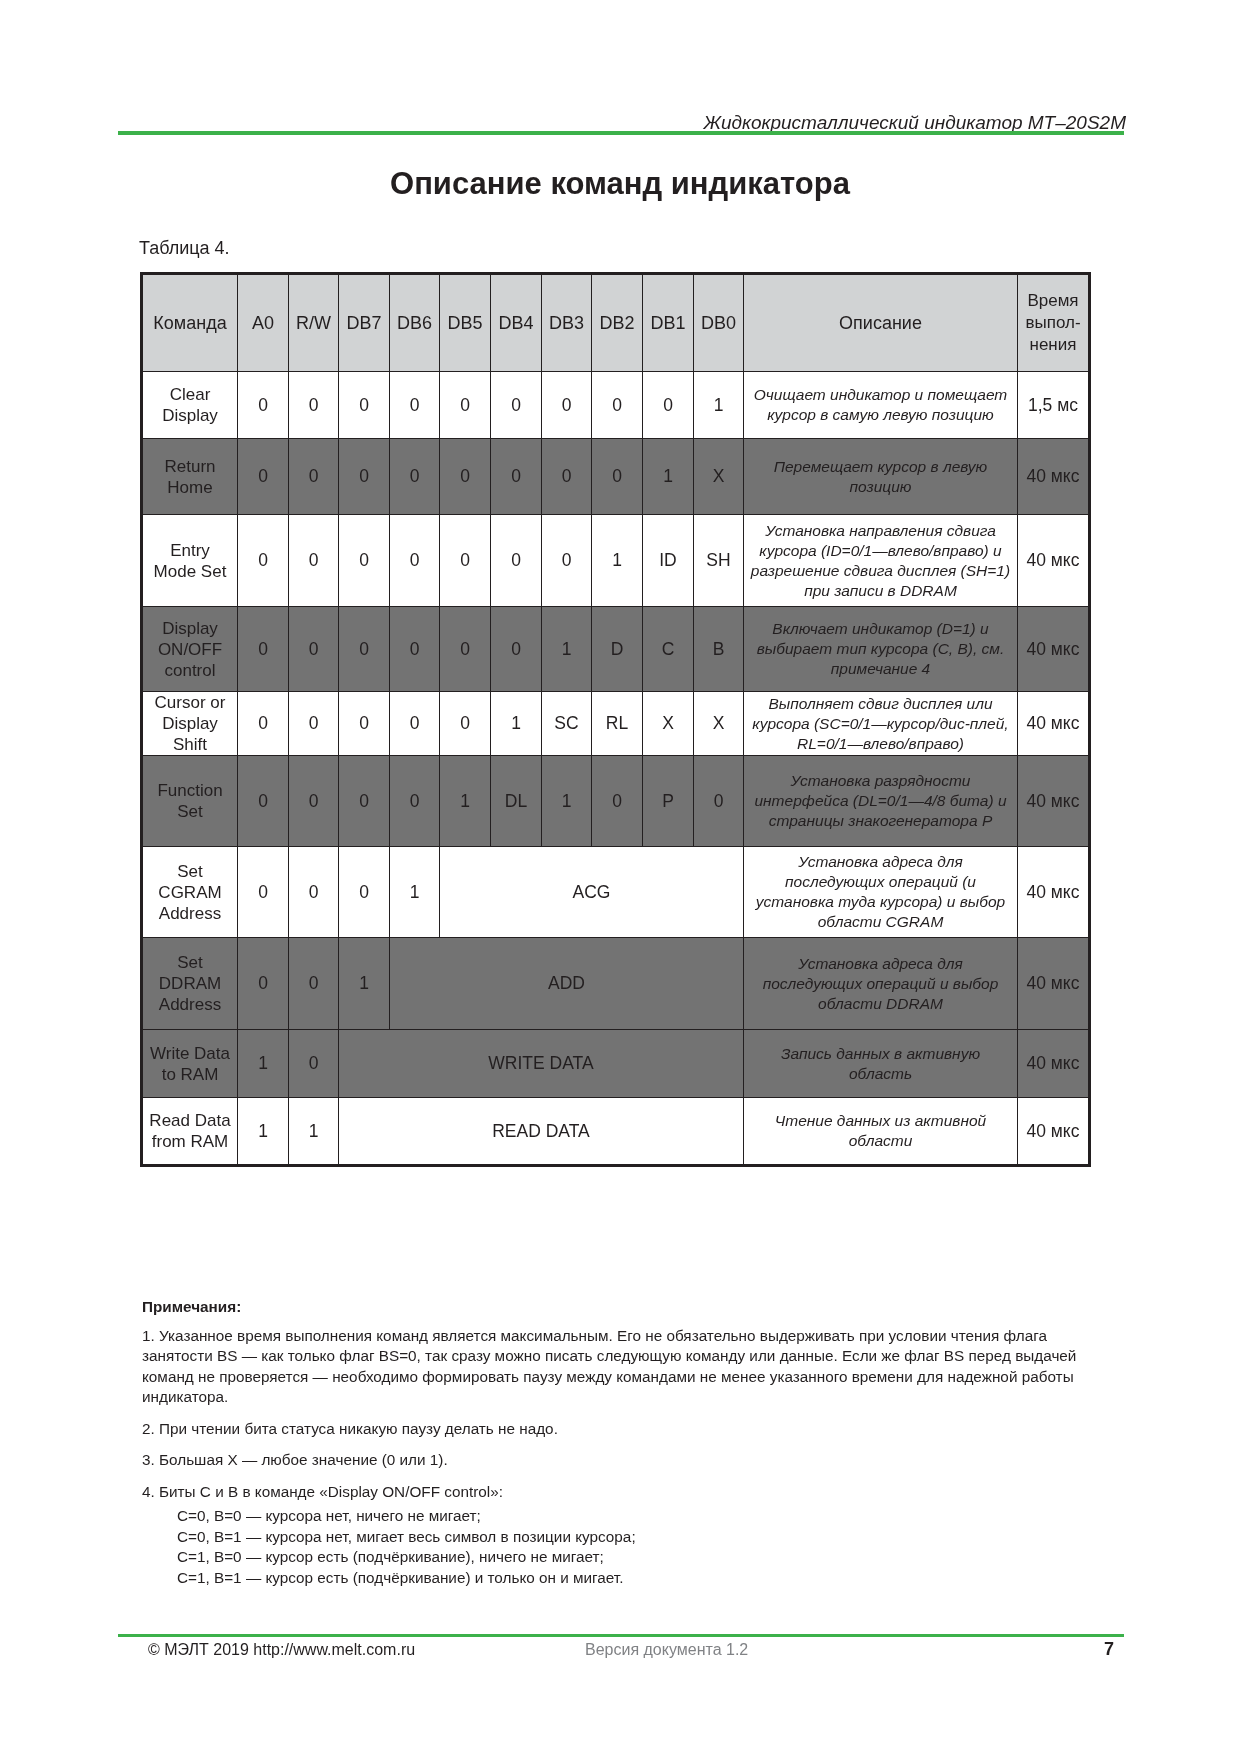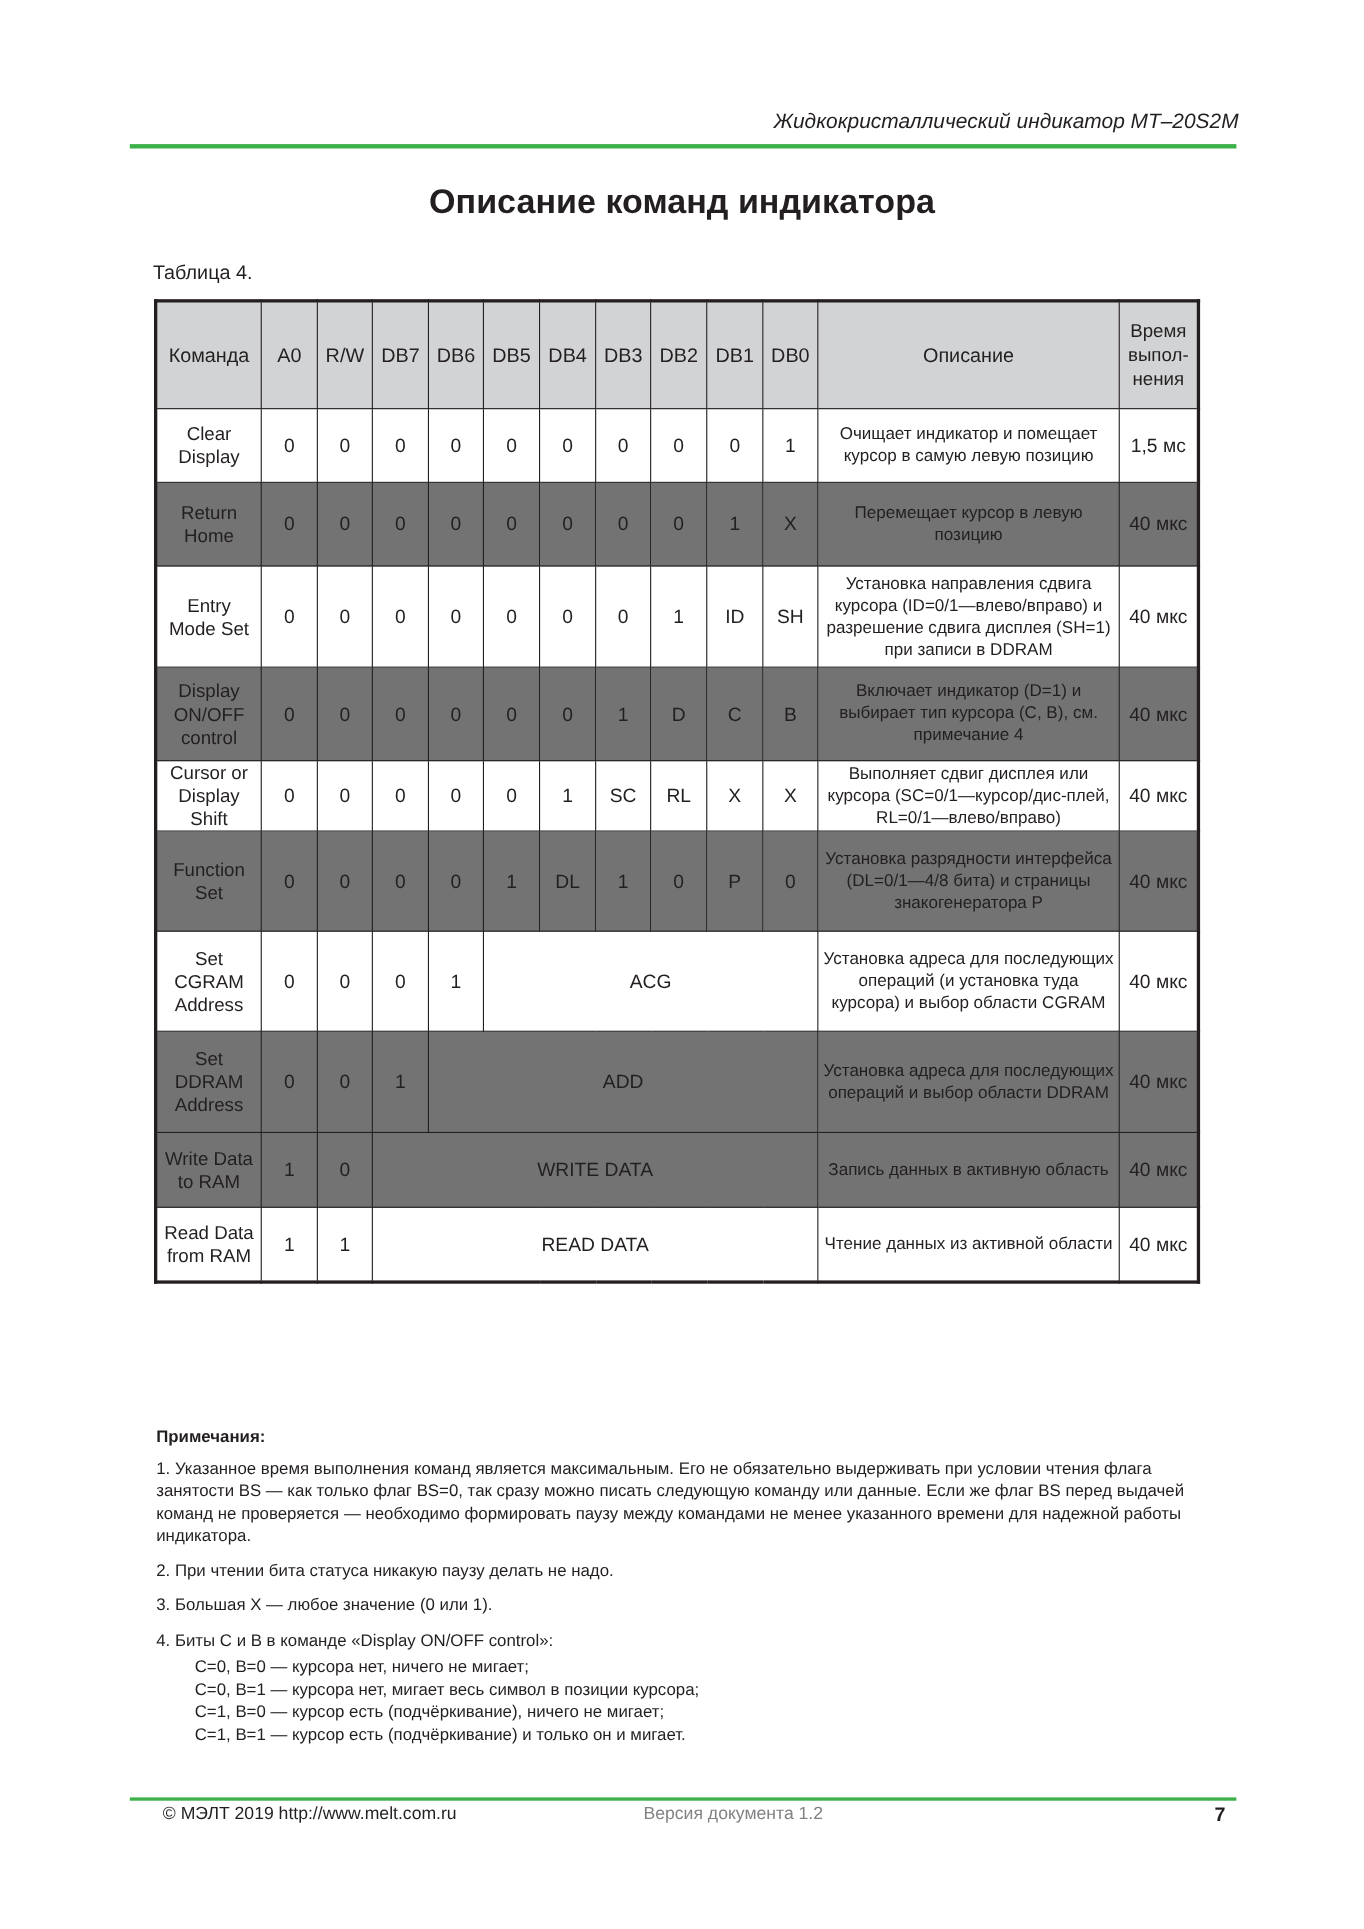--- a/index.html
+++ b/index.html
@@ -1,29 +1,29 @@
 <!DOCTYPE html>
 <html><head>
 <meta charset="utf-8">
 <style>
   html, body { margin: 0; padding: 0; background: #ffffff; }
   body { width: 1240px; height: 1754px; position: relative; overflow: hidden;
          font-family: "Liberation Sans", "DejaVu Sans", sans-serif; color: #231f20; }
-  .hdr-title { position: absolute; right: 114px; top: 100px; font-size: 19px; font-style: italic; color: #231f20; }
+  .hdr-title { position: absolute; right: 114px; top: 112px; font-size: 19px; font-style: italic; color: #231f20; }
   .green-line { position: absolute; left: 118px; width: 1006px; height: 4px; background: #3cb14a; }
   .page-title { position: absolute; left: 0; width: 1240px; top: 166px; text-align: center;
                 font-size: 31px; font-weight: bold; color: #231f20; }
   .caption { position: absolute; left: 139px; top: 238px; font-size: 18px; }
   table.cmd { position: absolute; left: 140px; top: 272px; border-collapse: collapse;
               border: 3px solid #231f20; table-layout: fixed; }
   table.cmd td, table.cmd th { border: 1.5px solid #231f20; text-align: center; vertical-align: middle;
               font-weight: normal; padding: 0; font-size: 17.5px; line-height: 21px; }
   table.cmd th { background: #d1d3d4; font-size: 18px; }
   table.cmd tr.grey td { background: #737373; }
-  table.cmd td.desc { font-size: 15.5px; line-height: 20px; padding: 0 4px; }
+  table.cmd td.desc { font-size: 15.5px; line-height: 20px; padding: 0 4px; font-style: italic; }
   table.cmd td.name { font-size: 17px; line-height: 21px; }
   table.cmd th.time { font-size: 17px; line-height: 22px; }
   .notes { position: absolute; left: 142px; top: 1297px; width: 980px; font-size: 15.3px; line-height: 20.5px; }
   .notes .nt-title { font-weight: bold; margin-bottom: 8px; }
   .notes p { margin: 0 0 11px 0; }
   .notes .sub { padding-left: 35px; margin: 0; }
   .footer-left { position: absolute; left: 120px; top: 1641px; font-size: 16px; margin-left: 28px; }
   .footer-mid { position: absolute; left: 585px; top: 1641px; font-size: 16px; color: #808285; }
   .footer-right { position: absolute; right: 126px; top: 1639px; font-size: 18px; font-weight: bold; }
 </style>

